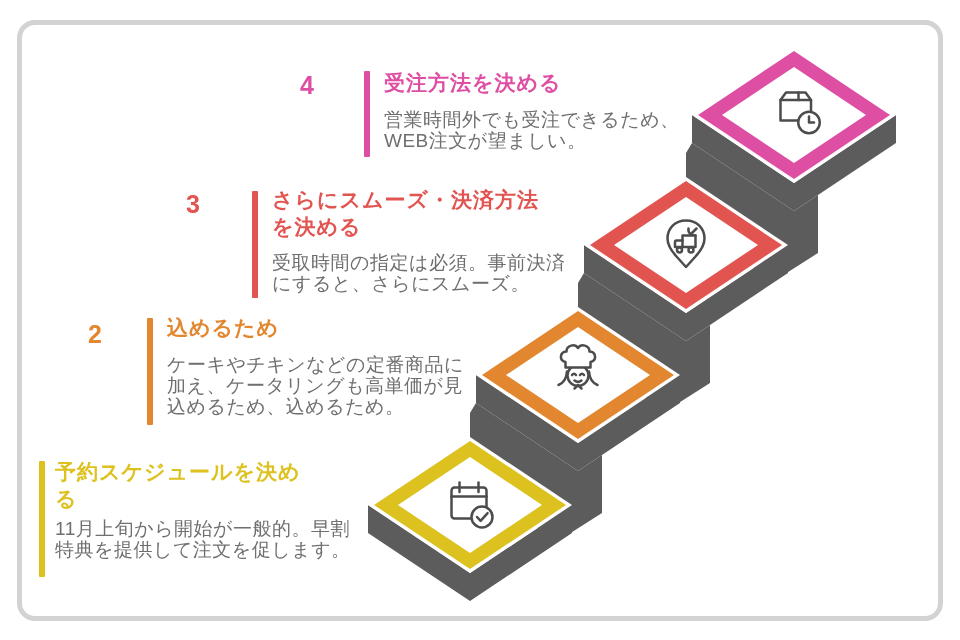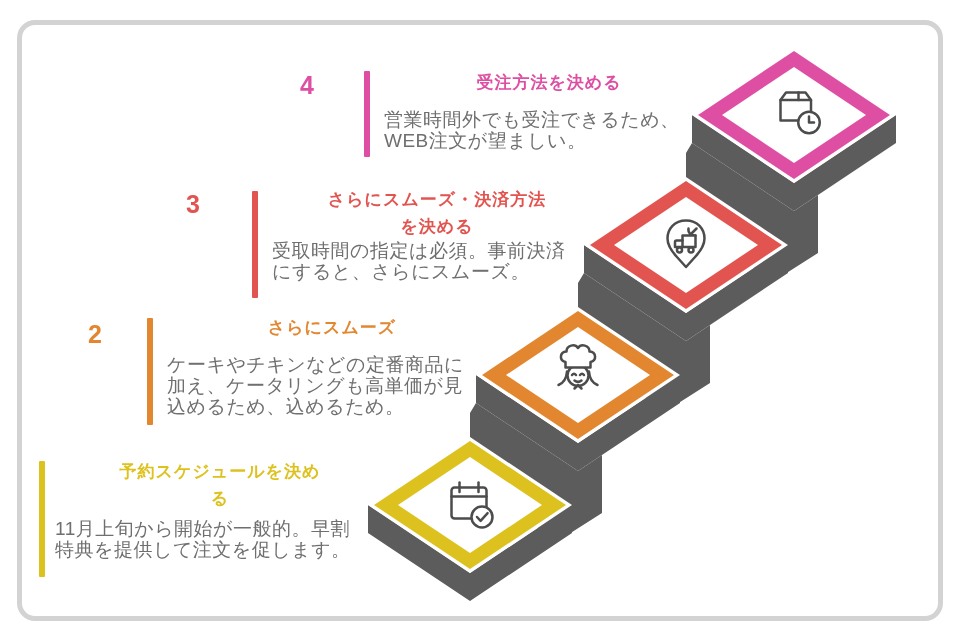--- a/index.html
+++ b/index.html
@@ -13,30 +13,30 @@
   }
   #stairs{position:absolute;left:0;top:0;}
   .icon path,.icon circle,.icon rect{
     fill:none;stroke:#4c4c4c;stroke-width:2.5;stroke-linecap:round;stroke-linejoin:round;
   }
   .icon .wfill{fill:#ffffff;}
   
   .tb{position:absolute;}
   .tb .num{position:absolute;font-size:25px;font-weight:bold;line-height:1;}
   .tb .vbar{position:absolute;width:6px;border-radius:1px;}
-  .tb .ttl{font-size:17px;font-weight:bold;line-height:27px;letter-spacing:1px;white-space:pre-line;text-align:center;}
+  .tb .ttl{font-size:21px;font-weight:bold;line-height:27px;letter-spacing:1px;white-space:pre-line;}
   .tb .dsc{font-size:19px;line-height:21px;letter-spacing:0.5px;white-space:pre-line;color:#6f6f6f;}
   .tb4{left:384px;top:69px;width:330px;}
   .tb4 .num{left:-84px;top:4px;}
   .tb4 .vbar{left:-20px;top:2px;height:86px;}
   .tb4 .dsc{margin-top:13px;}
   .tb3{left:272px;top:186px;width:330px;}
   .tb3 .num{left:-86px;top:6px;}
   .tb3 .vbar{left:-20px;top:5px;height:107px;}
-  .tb3 .dsc{margin-top:0;}
+  .tb3 .dsc{margin-top:12px;}
   .tb2{left:167px;top:314px;width:330px;}
   .tb2 .num{left:-79px;top:8px;}
   .tb2 .vbar{left:-20px;top:4px;height:107px;}
   .tb2 .dsc{margin-top:13px;}
   .tb1{left:55px;top:458px;width:330px;}
   .tb1 .vbar{left:-16px;top:3px;height:116px;}
   .tb1 .dsc{margin-top:6px;}
 </style>
 </head>
 <body>
@@ -124,21 +124,21 @@
     <span class="num" style="color: rgb(226, 84, 80);">3</span>
     <span class="vbar" style="background: rgb(226, 84, 80);"></span>
     <div class="ttl" style="color: rgb(226, 84, 80);">さらにスムーズ・決済方法
 を決める</div>
     <div class="dsc">受取時間の指定は必須。事前決済
 にすると、さらにスムーズ。</div>
   </div>
   <div class="tb tb2">
     <span class="num" style="color: rgb(226, 135, 47);">2</span>
     <span class="vbar" style="background: rgb(226, 135, 47);"></span>
-    <div class="ttl" style="color: rgb(226, 135, 47);">さらにスムーズ</div>
+    <div class="ttl" style="color: rgb(226, 135, 47);">込めるため</div>
     <div class="dsc">ケーキやチキンなどの定番商品に
 加え、ケータリングも高単価が見
 込めるため、込めるため。</div>
   </div>
   <div class="tb tb1">
     <span class="vbar" style="background: rgb(221, 194, 31);"></span>
     <div class="ttl" style="color: rgb(221, 194, 31);">予約スケジュールを決め
 る</div>
     <div class="dsc">11月上旬から開始が一般的。早割
 特典を提供して注文を促します。</div>

